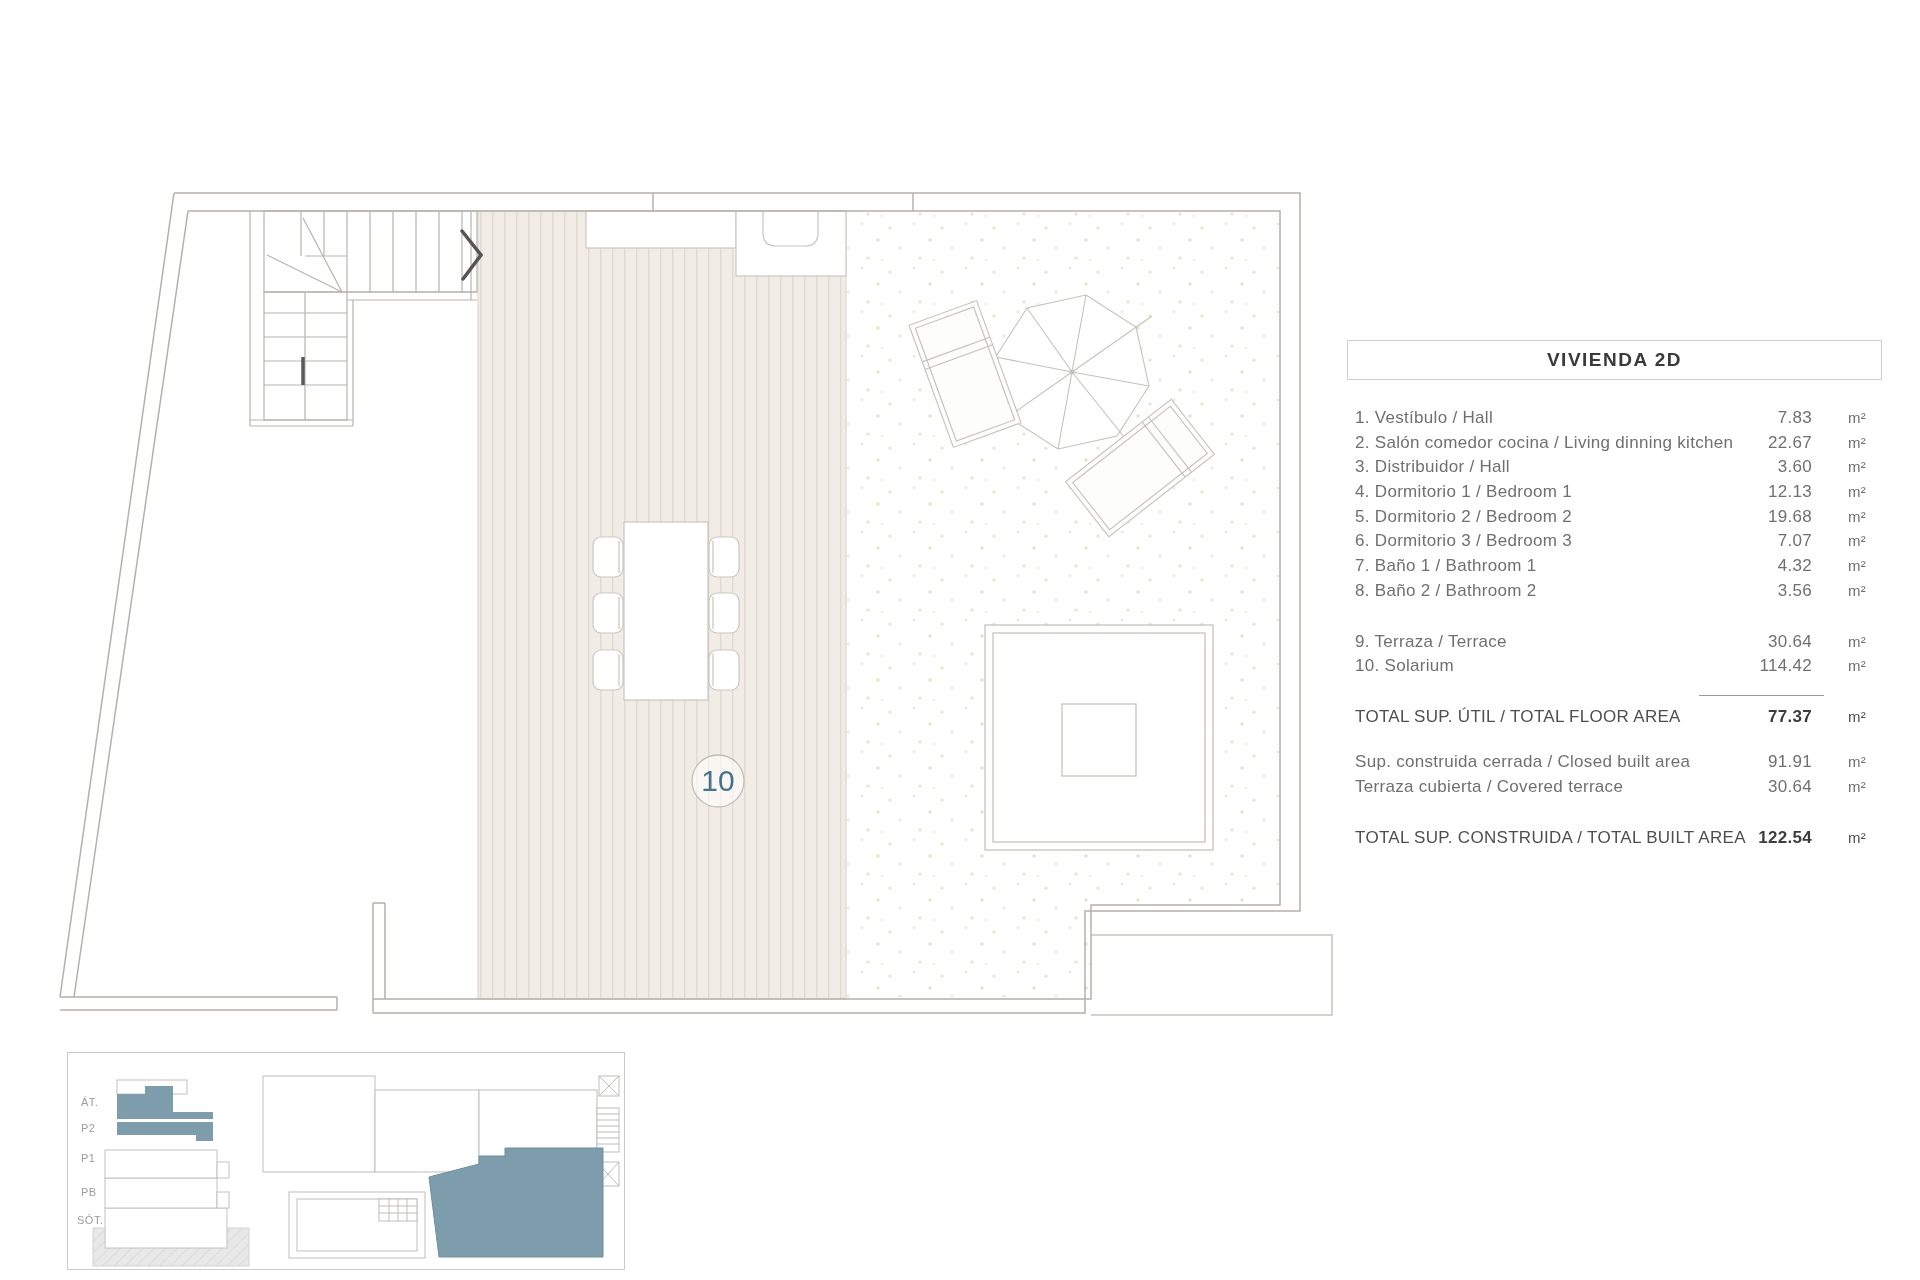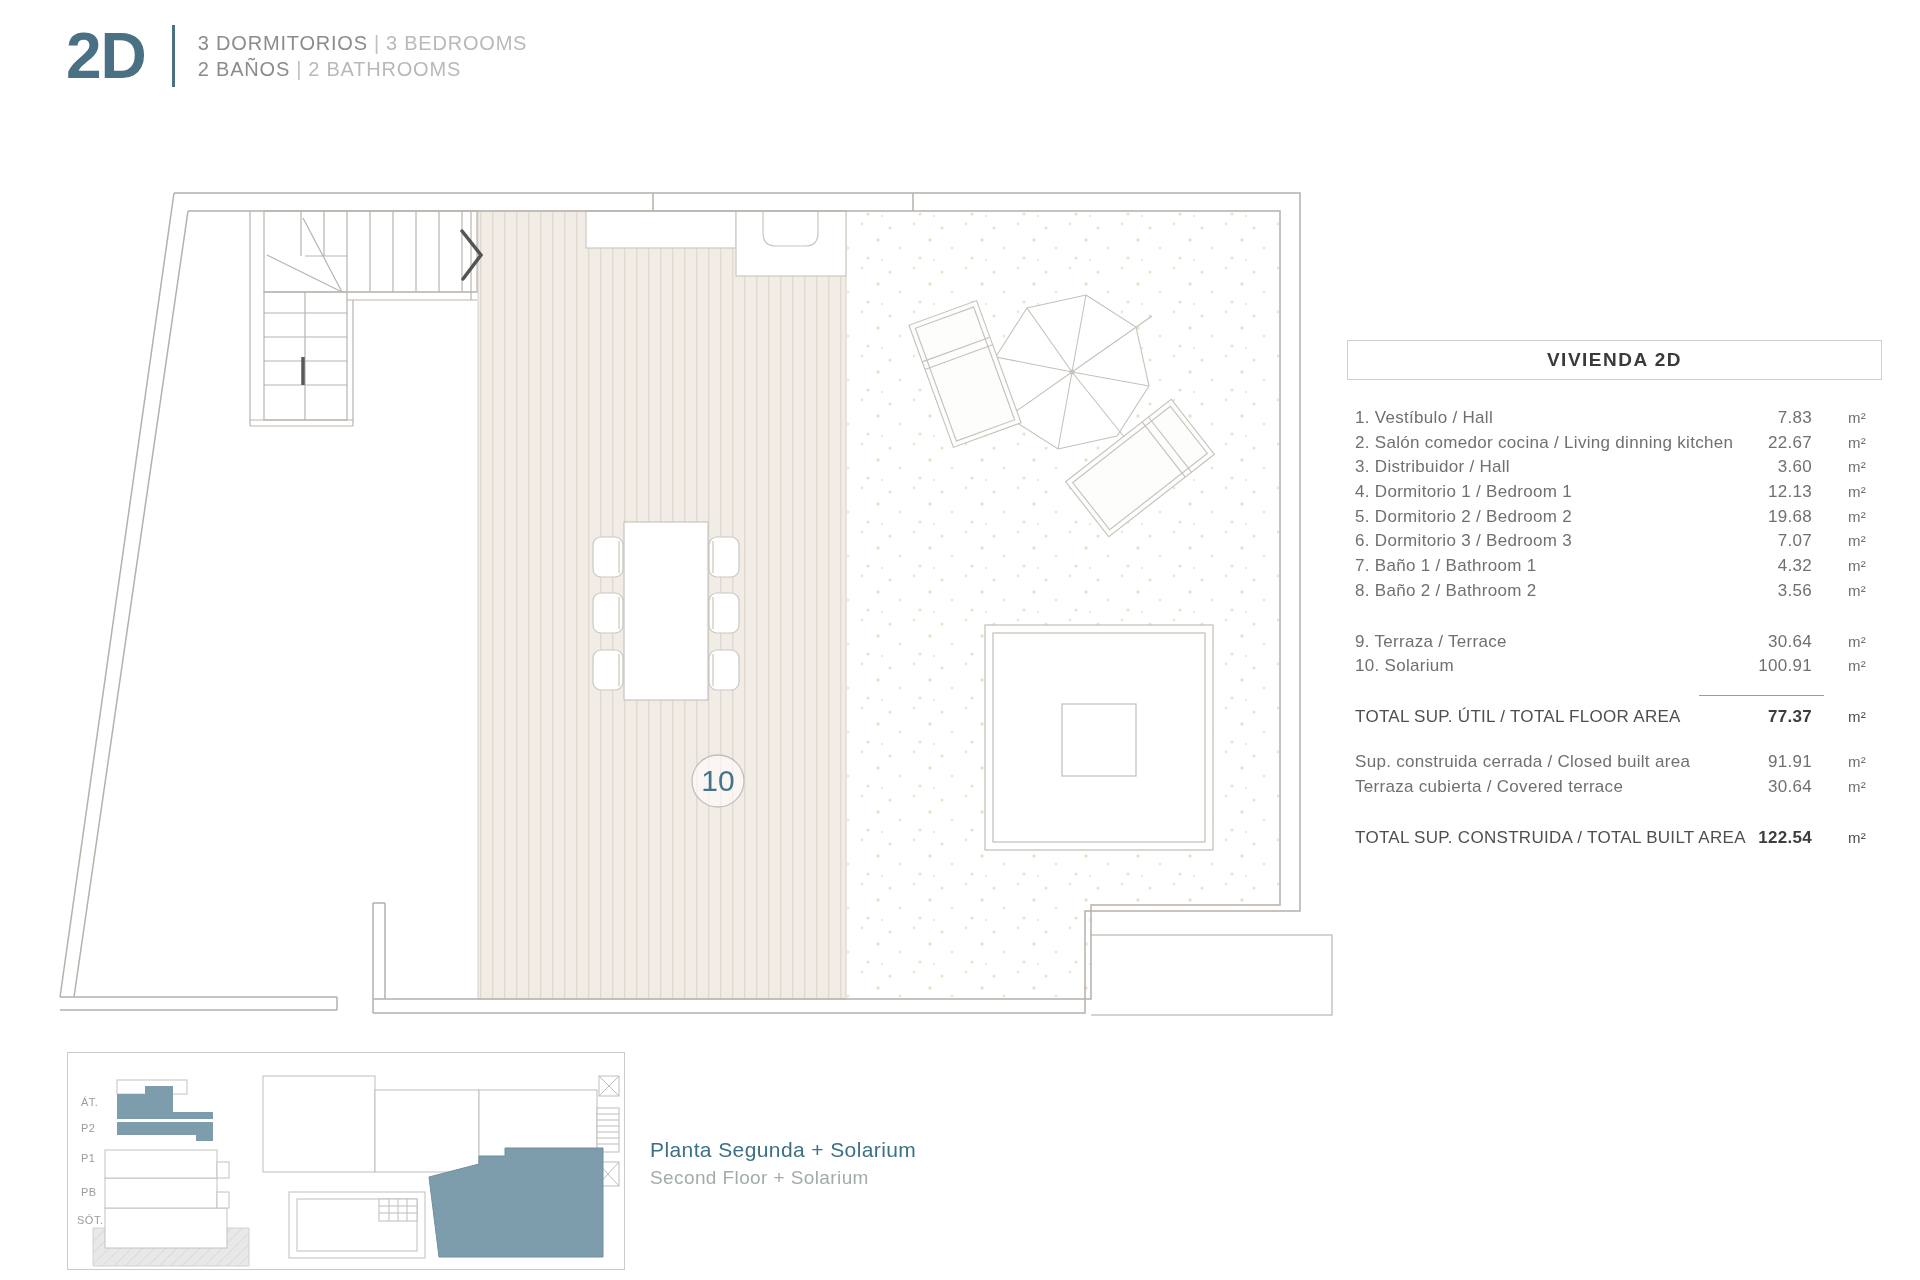--- a/index.html
+++ b/index.html
@@ -37,32 +37,20 @@
   .caption-en{font-size:19px;color:#a3abab;margin-top:5px;letter-spacing:0.4px;}
 
   svg{position:absolute;}
   .lvl{font-size:11px;fill:#9b9b9b;letter-spacing:0.5px;}
 </style>
 </head>
 <body>
 
 <div class="page">
 
-  <div class="hdr">
-    <div class="hdr-logo">2D</div>
-    <div class="hdr-divider"></div>
-    <div class="hdr-specs">
-      <div>
-        <span class="spec-es">3 DORMITORIOS</span><span class="spec-sep">|</span><span class="spec-en">3 BEDROOMS</span>
-      </div>
-      <div>
-        <span class="spec-es">2 BAÑOS</span><span class="spec-sep">|</span><span class="spec-en">2 BATHROOMS</span>
-      </div>
-    </div>
-  </div>
 
   <svg style="left:0;top:0;" width="1400" height="1060" viewBox="0 0 1400 1060">
     <defs>
       <pattern id="deck" width="12" height="12" patternUnits="userSpaceOnUse">
         <rect width="12" height="12" fill="#f1ece6"></rect>
         <rect width="1.4" height="12" fill="#e2dad1"></rect>
       </pattern>
       <pattern id="stip" width="52" height="44" patternUnits="userSpaceOnUse">
         <circle cx="6" cy="8" r="1.6" fill="#ece2c8"></circle>
         <circle cx="30" cy="4" r="1.4" fill="#efe7d2"></circle>
@@ -180,21 +168,21 @@
     <div class="trow"><span class="lbl">3. Distribuidor / Hall</span><span class="val">3.60</span><span class="unit">m²</span></div>
     <div class="trow"><span class="lbl">4. Dormitorio 1 / Bedroom 1</span><span class="val">12.13</span><span class="unit">m²</span></div>
     <div class="trow"><span class="lbl">5. Dormitorio 2 / Bedroom 2</span><span class="val">19.68</span><span class="unit">m²</span></div>
     <div class="trow"><span class="lbl">6. Dormitorio 3 / Bedroom 3</span><span class="val">7.07</span><span class="unit">m²</span></div>
     <div class="trow"><span class="lbl">7. Baño 1 / Bathroom 1</span><span class="val">4.32</span><span class="unit">m²</span></div>
     <div class="trow"><span class="lbl">8. Baño 2 / Bathroom 2</span><span class="val">3.56</span><span class="unit">m²</span></div>
 
     <div class="spacer26"></div>
 
     <div class="trow"><span class="lbl">9. Terraza / Terrace</span><span class="val">30.64</span><span class="unit">m²</span></div>
-    <div class="trow"><span class="lbl">10. Solarium</span><span class="val">100.91</span><span class="unit">m²</span></div>
+    <div class="trow"><span class="lbl">10. Solarium</span><span class="val">114.42</span><span class="unit">m²</span></div>
 
     <div class="spacer16"></div>
     <div class="sum-line"></div>
     <div class="total-row"><span class="lbl">TOTAL SUP. ÚTIL / TOTAL FLOOR AREA</span><span class="val">77.37</span><span class="unit">m²</span></div>
 
     <div class="spacer20"></div>
 
     <div class="trow"><span class="lbl">Sup. construida cerrada / Closed built area</span><span class="val">91.91</span><span class="unit">m²</span></div>
     <div class="trow"><span class="lbl">Terraza cubierta / Covered terrace</span><span class="val">30.64</span><span class="unit">m²</span></div>
 
@@ -244,18 +232,14 @@
       <rect x="530" y="110" width="22" height="24"></rect>
       <path d="M530,110 L552,134 M552,110 L530,134" fill="none"></path>
       <rect x="222" y="140" width="136" height="66"></rect>
       <rect x="230" y="147" width="120" height="52"></rect>
       <rect x="312" y="147" width="38" height="22"></rect>
       <path d="M322,147 V169 M331,147 V169 M340,147 V169 M312,154 H350 M312,161 H350" fill="none"></path>
       <path d="M362,125 L412,112 L412,104 L438,104 L438,96 L536,96 L536,205 L372,205 Z" fill="#7e9dac" stroke="#6f8f9e"></path>
     </g>
   </svg>
 
-  <div class="caption">
-    <div class="caption-es">Planta Segunda + Solarium</div>
-    <div class="caption-en">Second Floor + Solarium</div>
-  </div>
 
 </div>
 
 </body></html>

